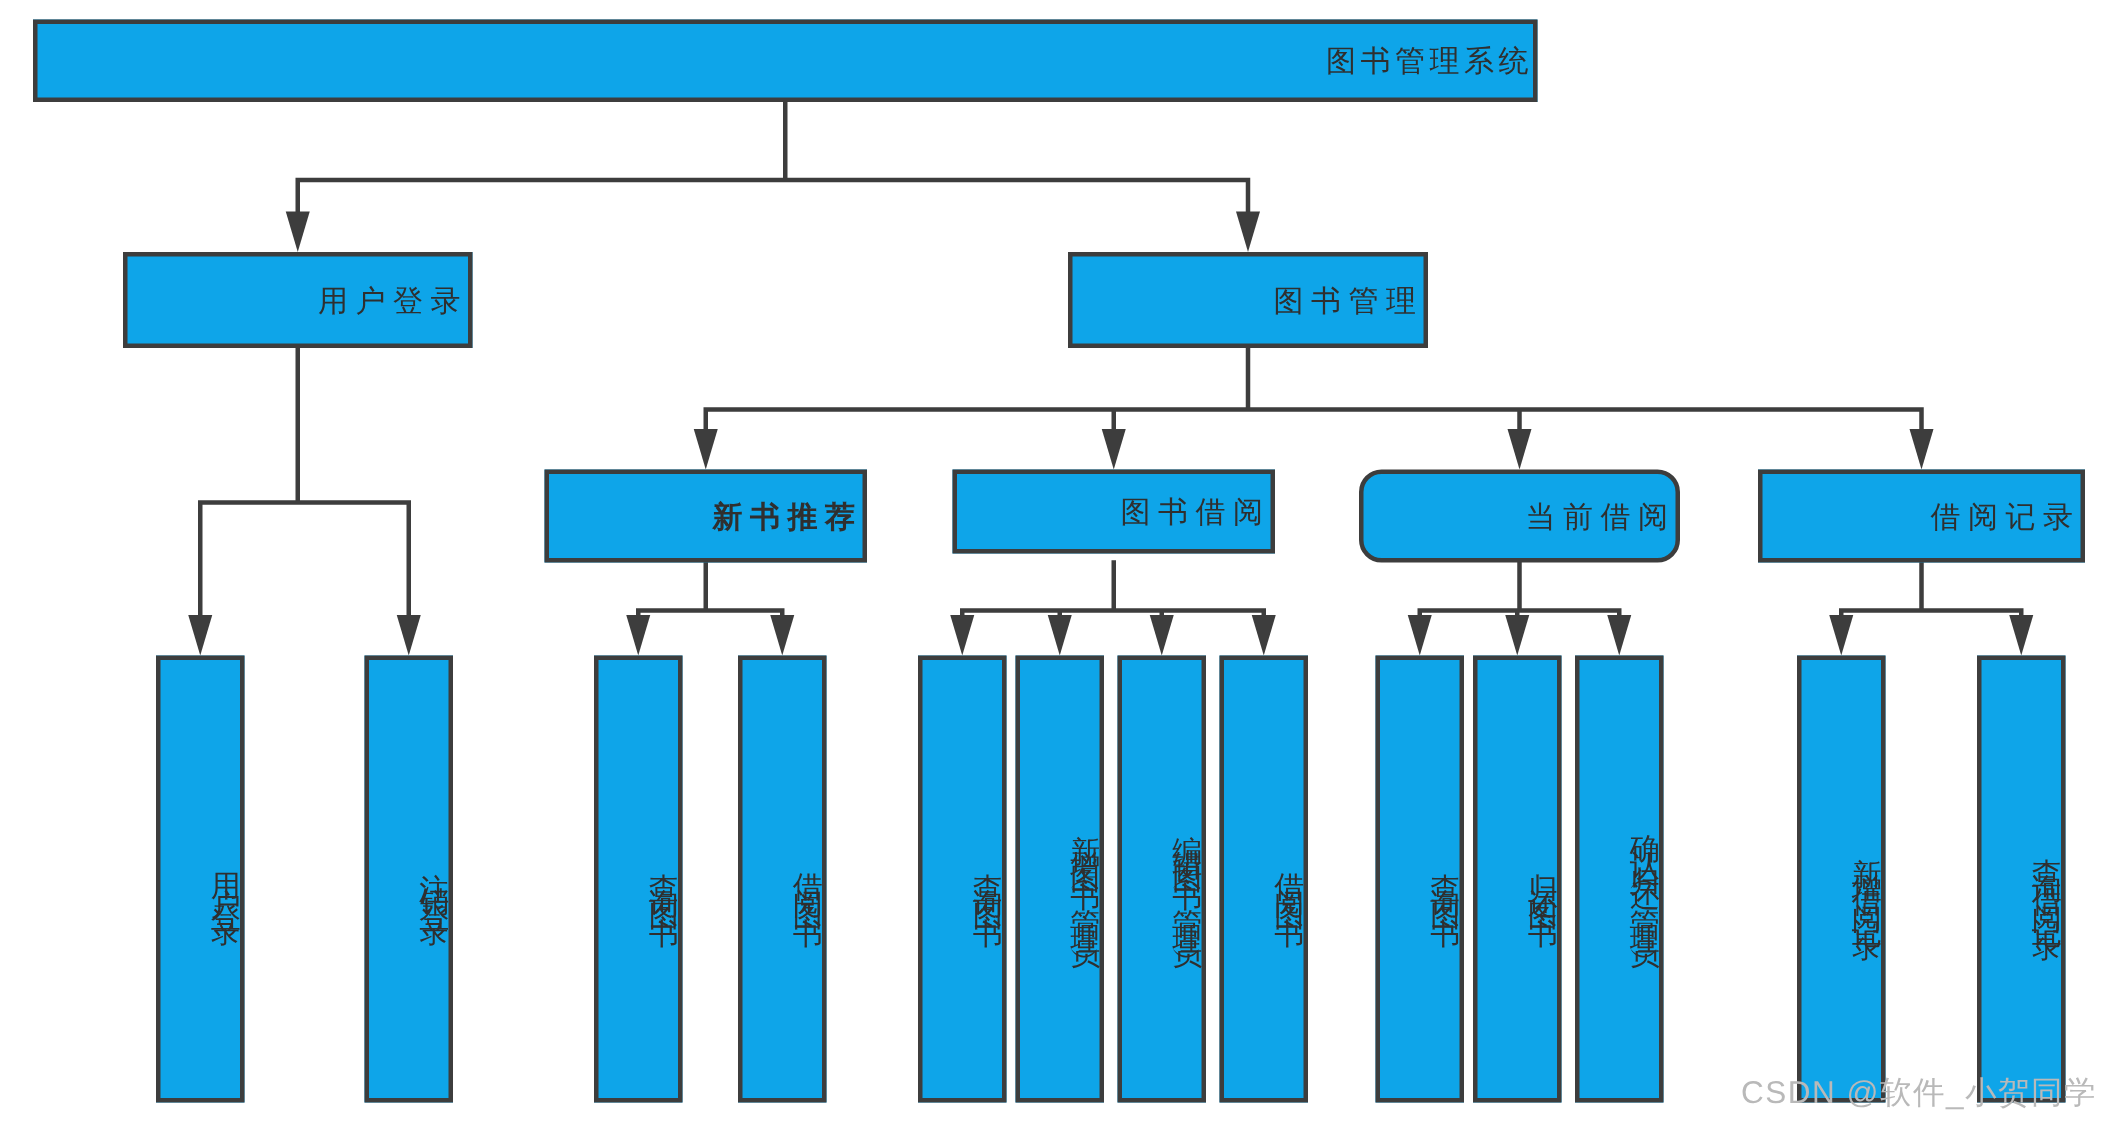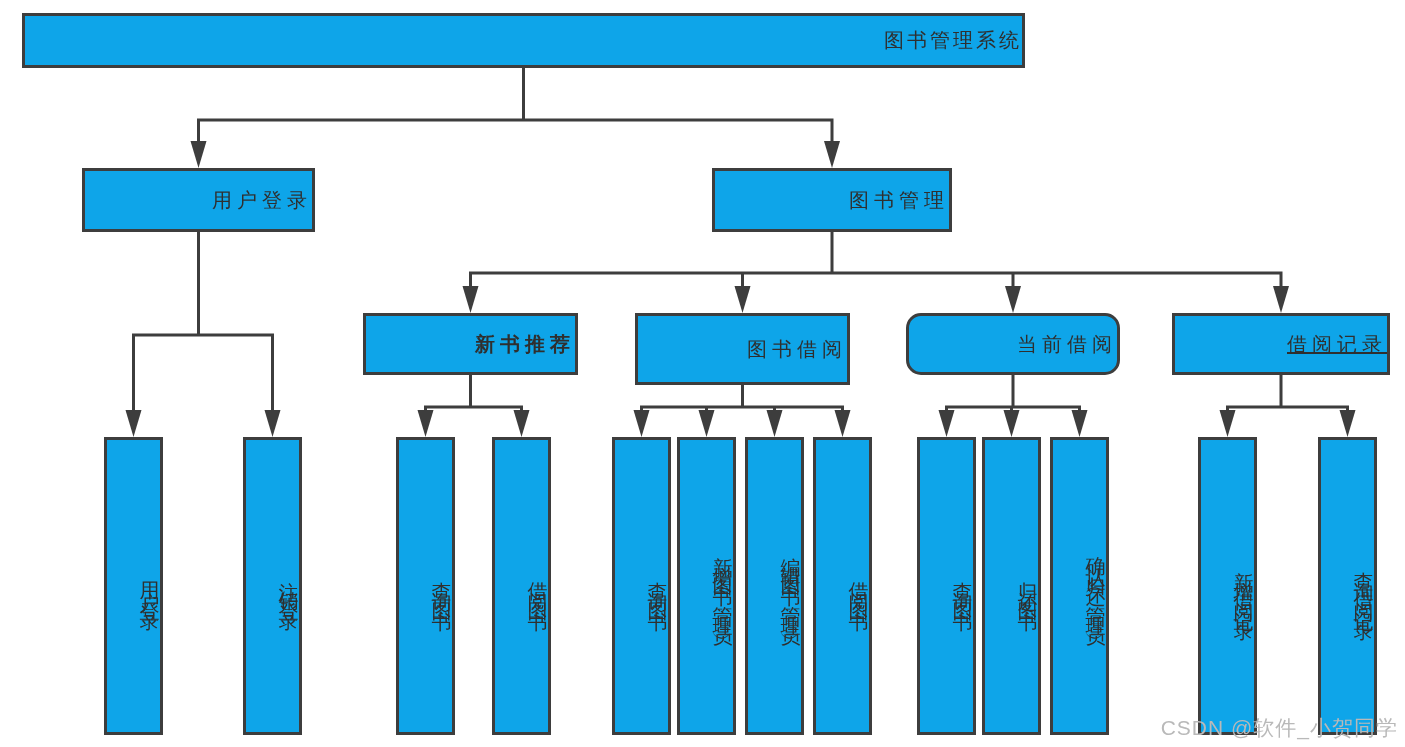--- a/index.html
+++ b/index.html
@@ -83,27 +83,27 @@
 <div class="node" style="left:82px;top:168px;width:233px;height:64px;">
   <span class="lbl">用户登录</span>
 </div>
 <div class="node" style="left:712px;top:168px;width:240px;height:64px;">
   <span class="lbl">图书管理</span>
 </div>
 
 <div class="node" style="left:363px;top:313px;width:215px;height:62px;font-weight:bold;">
   <span class="lbl">新书推荐</span>
 </div>
-<div class="node" style="left:635px;top:313px;width:215px;height:72px;">
+<div class="node" style="left:635px;top:313px;width:215px;height:56px;">
   <span class="lbl">图书借阅</span>
 </div>
 <div class="node" style="left:906px;top:313px;width:214px;height:62px;border-radius:15px;">
   <span class="lbl">当前借阅</span>
 </div>
-<div class="node" style="left:1172px;top:313px;width:218px;height:62px;text-decoration:underline;">
+<div class="node" style="left:1172px;top:313px;width:218px;height:62px;">
   <span class="lbl">借阅记录</span>
 </div>
 
 <div class="node leaf" style="left:104px;top:437px;width:59px;height:298px;">
   <span class="lbl">用户登录</span>
 </div>
 <div class="node leaf" style="left:243px;top:437px;width:59px;height:298px;">
   <span class="lbl">注销登录</span>
 </div>
 

